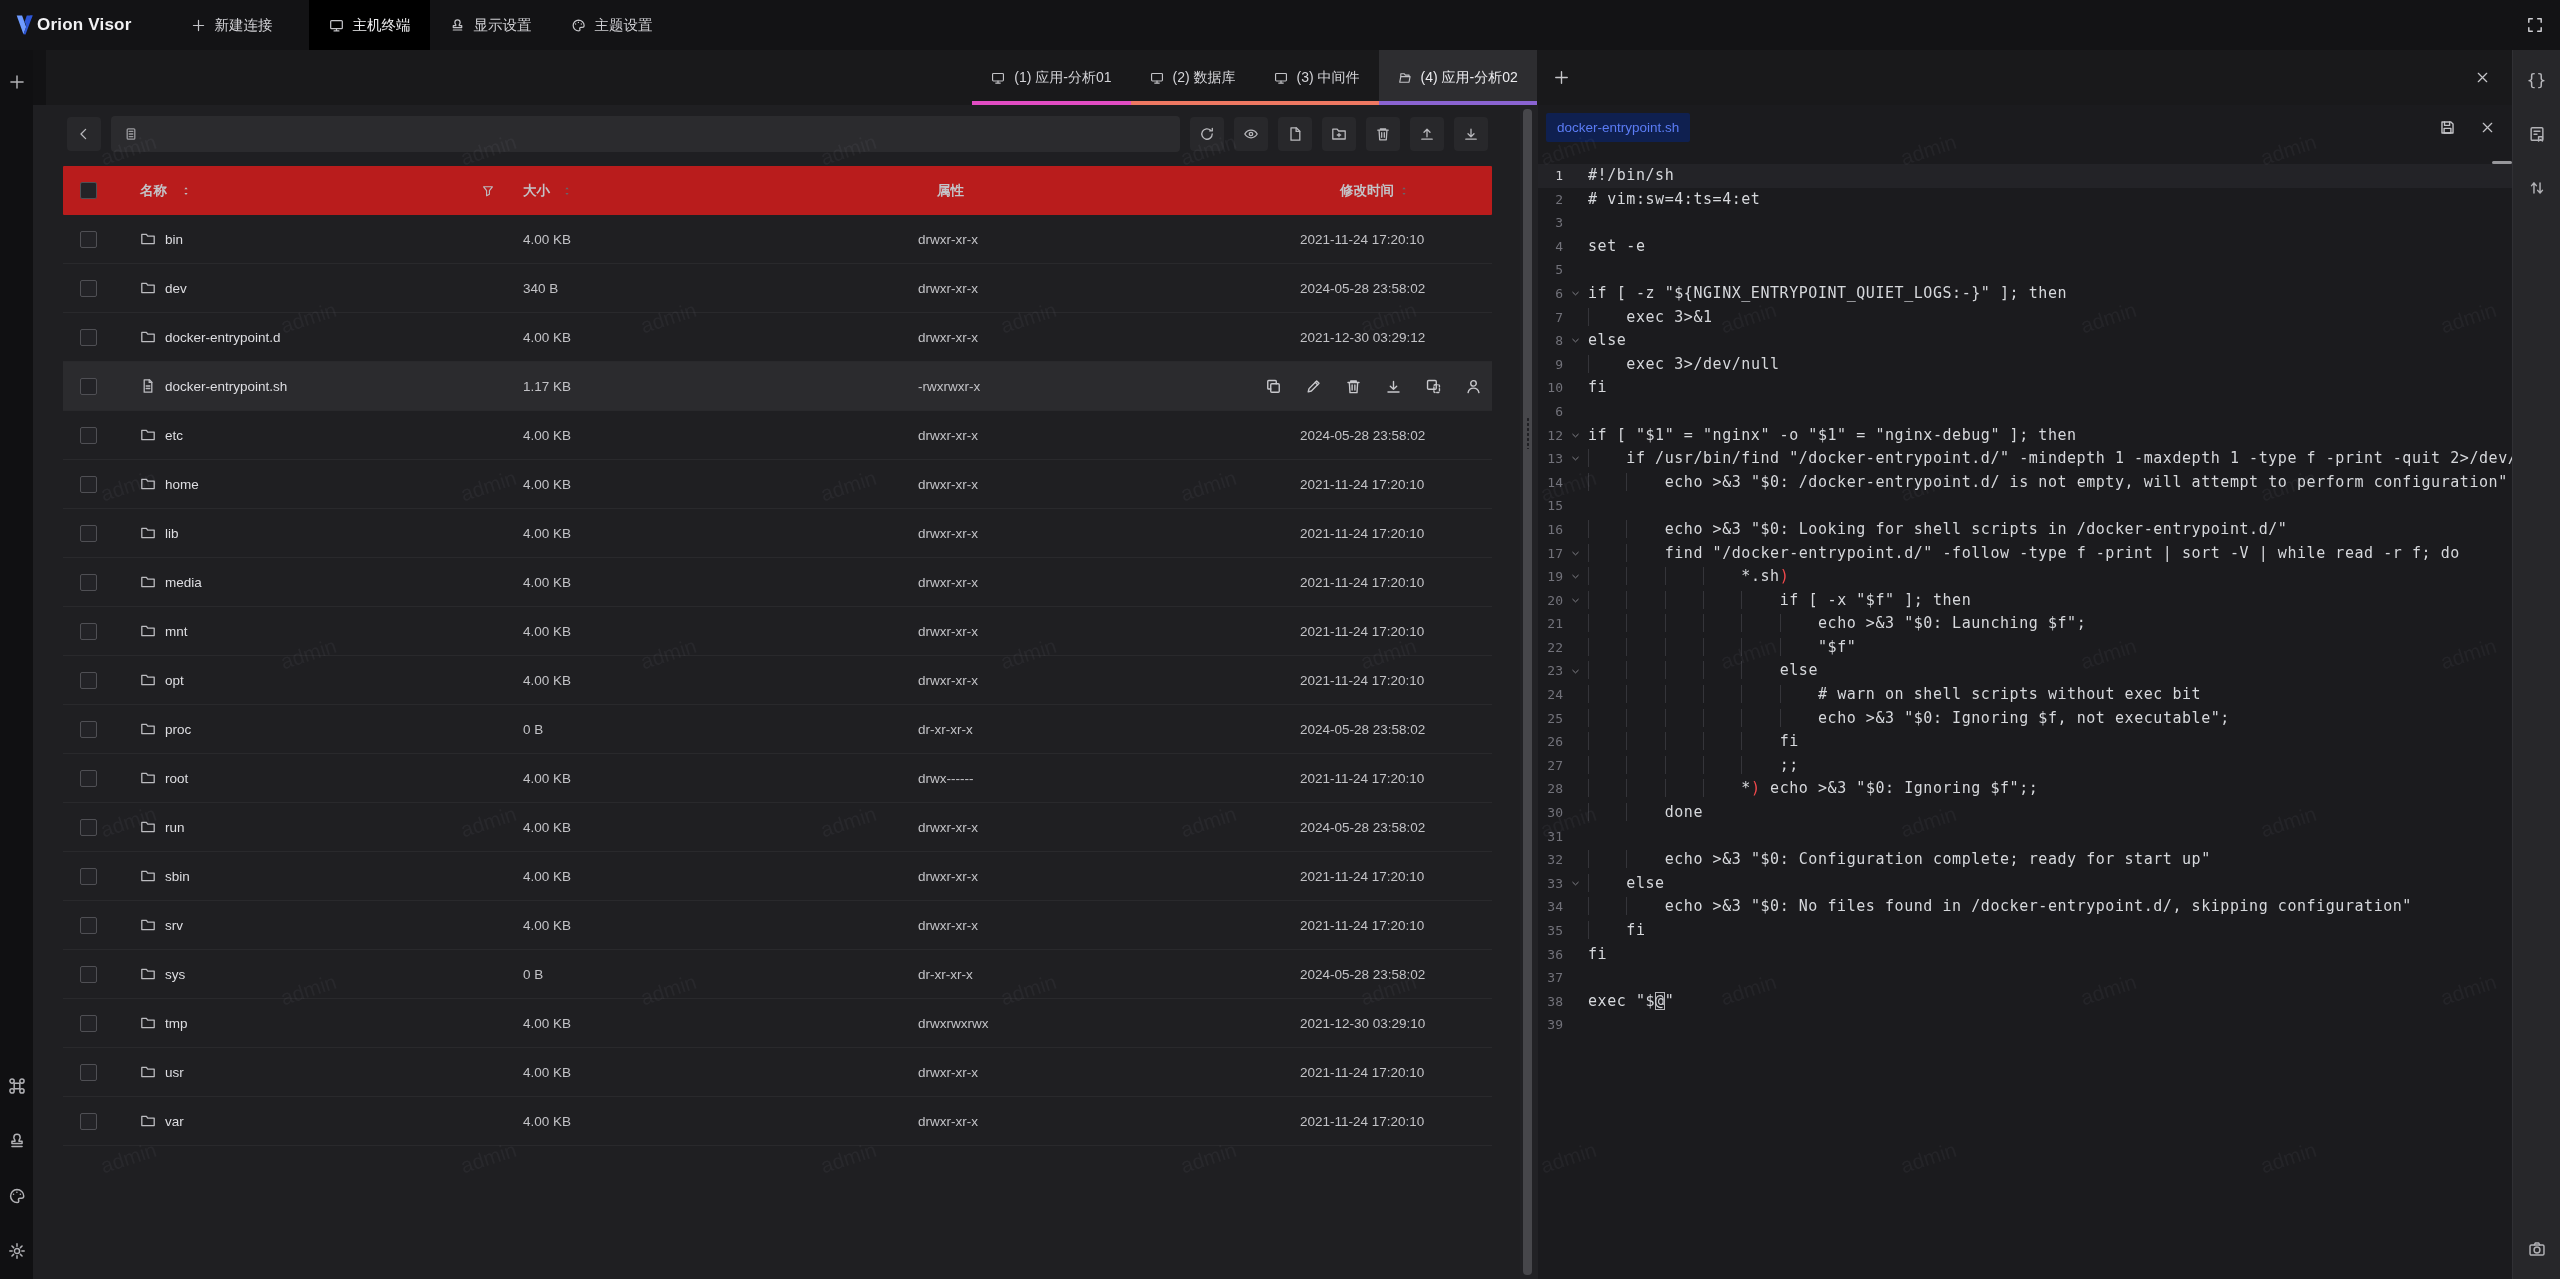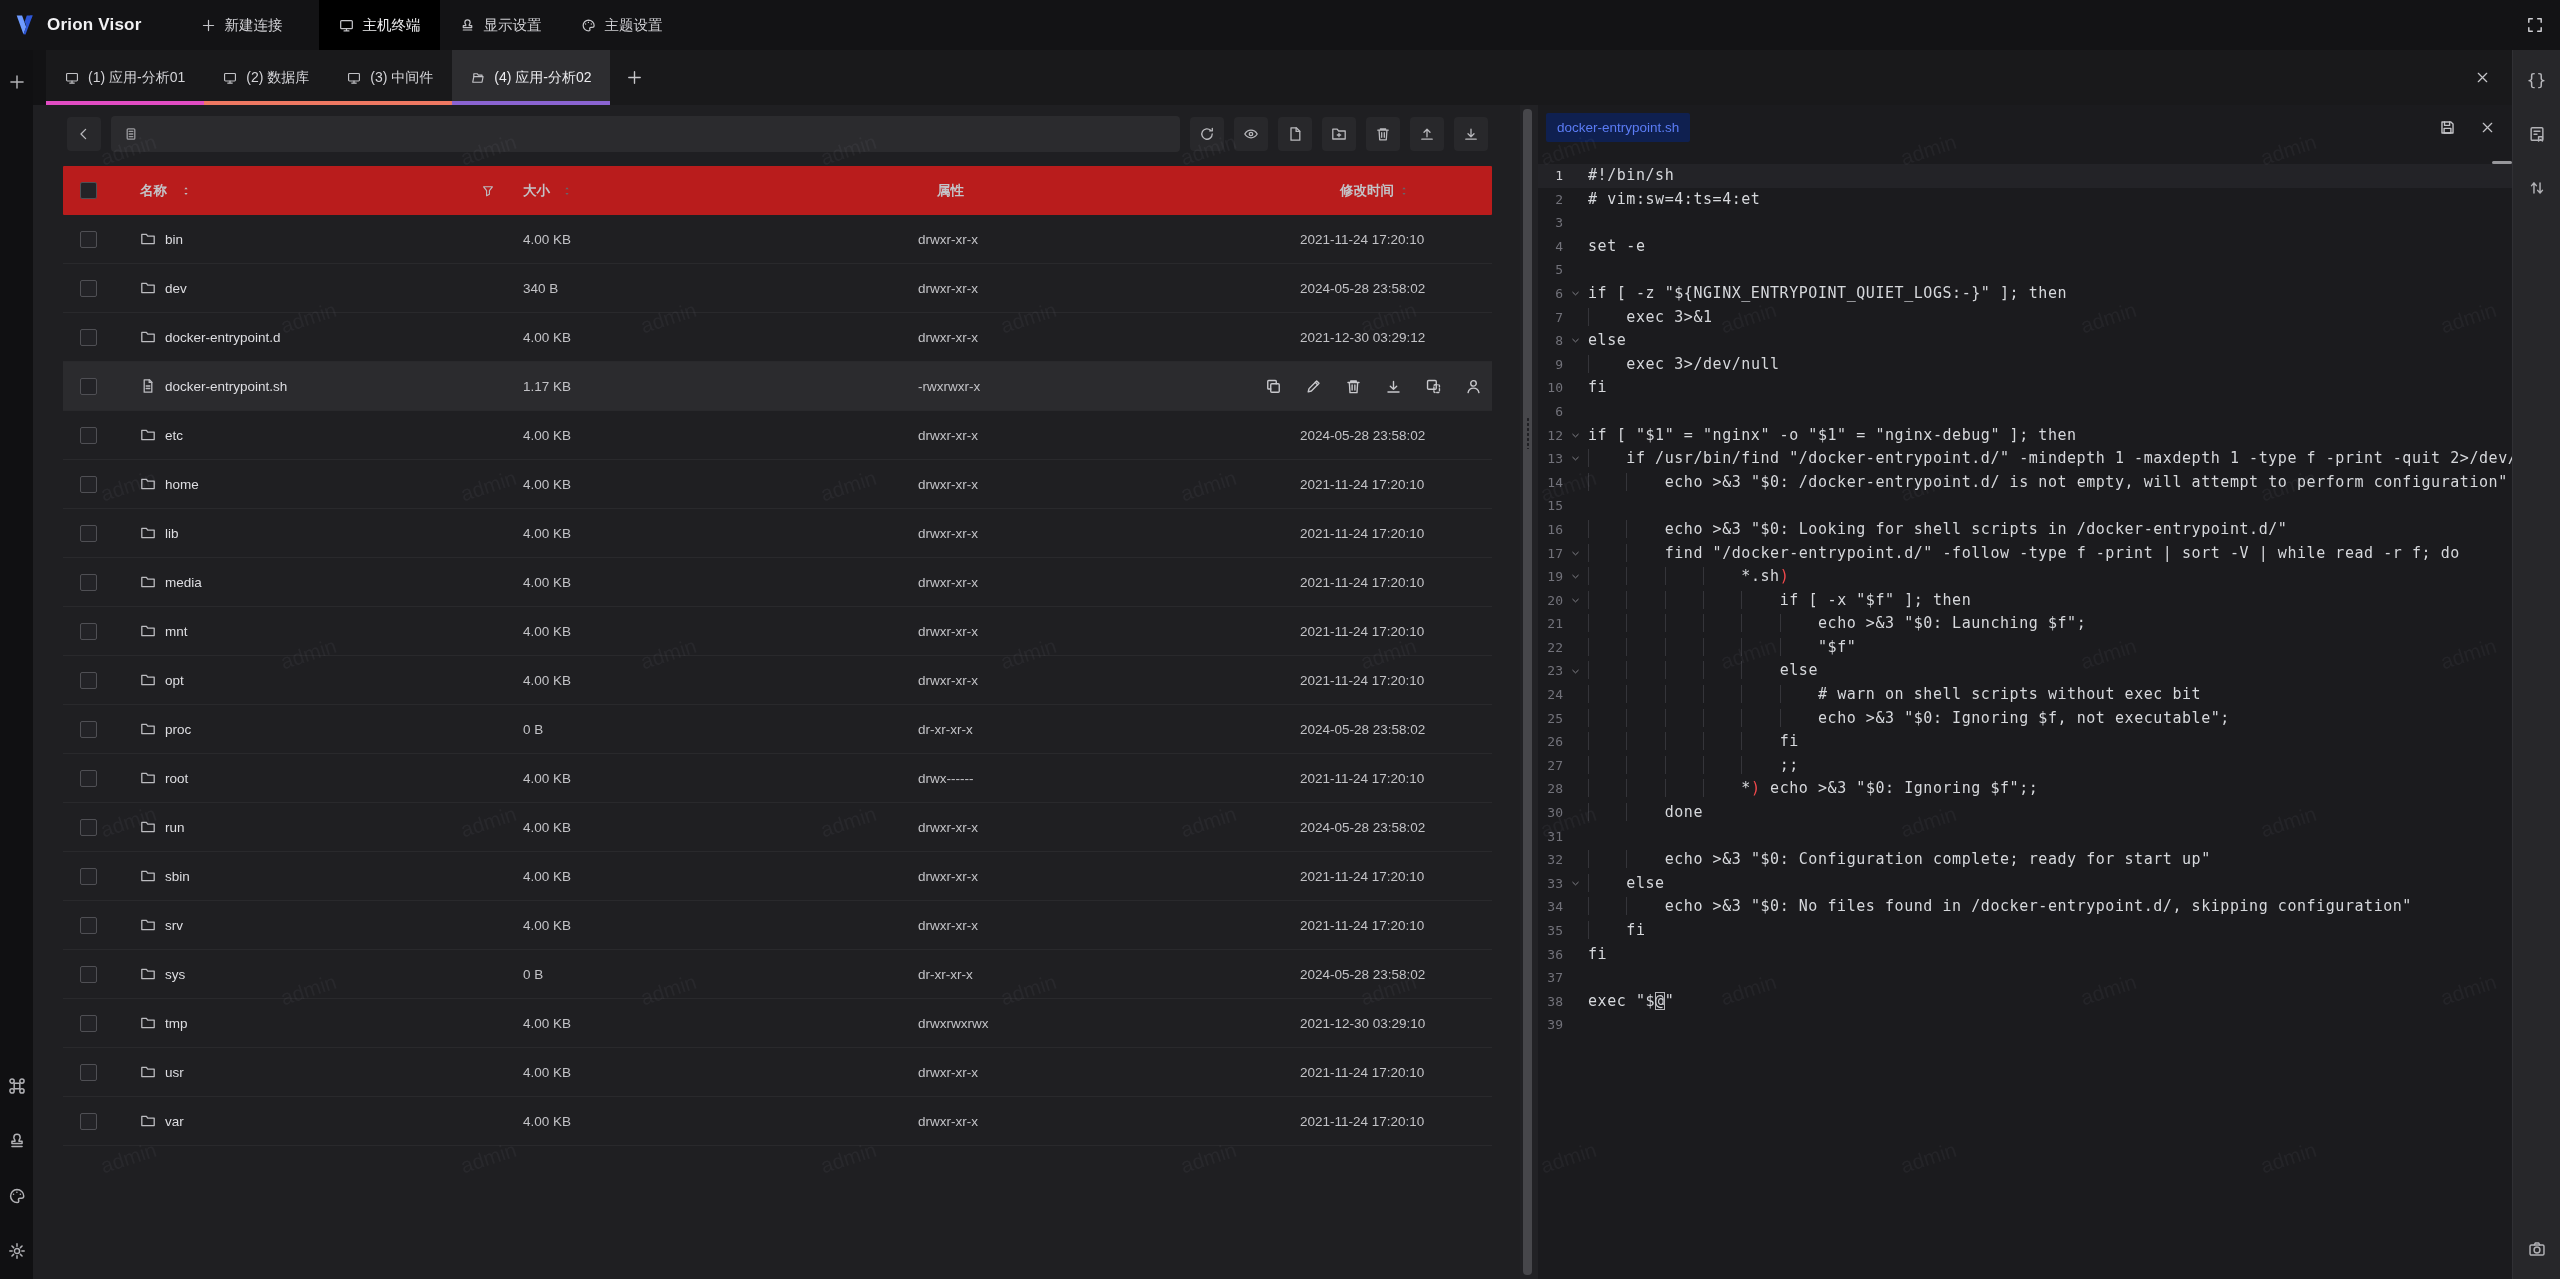--- a/index.html
+++ b/index.html
@@ -4,38 +4,38 @@
 <style>
   html,body{margin:0;padding:0;background:#121214;}
   body{width:2560px;height:1279px;position:relative;overflow:hidden;
        font-family:"Liberation Sans",sans-serif;color:#d6d6da;-webkit-font-smoothing:antialiased;}
   .icon{display:inline-flex;align-items:center;justify-content:center;line-height:0;}
   .icon svg{display:block;}
 
   
   .navbar{position:absolute;left:0;top:0;width:2560px;height:50px;background:#131315;
           display:flex;align-items:stretch;z-index:10;}
-  .brand{display:flex;align-items:center;gap:10px;padding:0 14px 0 12px;}
+  .brand{display:flex;align-items:center;padding:0 14px 0 12px;}
   .brand-title{font-size:17px;font-weight:bold;color:#f2f2f4;letter-spacing:.2px;}
   .nav-menu{display:flex;align-items:stretch;margin-left:26px;}
   .nav-item{display:flex;align-items:center;gap:8px;padding:0 20px;font-size:14.5px;color:#cfcfd3;cursor:pointer;}
   .nav-item .icon{color:#c4c4c8;}
   .nav-item.active{background:#000000;color:#f0f0f2;margin-left:17px;}
   .nav-right{margin-left:auto;display:flex;align-items:center;padding-right:16px;color:#cfcfd3;}
 
   
   .left-sidebar{position:absolute;left:0;top:50px;bottom:0;width:33px;background:#101012;
                 display:flex;flex-direction:column;align-items:center;z-index:9;}
   .ls-top{padding-top:16px;}
   .ls-bottom{margin-top:auto;display:flex;flex-direction:column;gap:23px;padding-bottom:12px;}
   .side-icon{width:32px;height:32px;display:flex;align-items:center;justify-content:center;color:#b2b2b6;cursor:pointer;}
 
   
   .tabbar{position:absolute;left:46px;top:50px;height:55px;right:48px;background:#19191b;
-          display:flex;align-items:stretch;z-index:8;}
+          display:flex;align-items:stretch;z-index:8;justify-content:center;}
   .tabs{display:flex;align-items:stretch;}
   .tab{position:relative;display:flex;align-items:center;gap:9px;padding:0 19px;font-size:14px;
        color:#d4d4d8;cursor:pointer;}
   .tab .icon{color:#c2c2c6;}
   .tab.active{background:#2d2d30;color:#ececef;}
   .tab-underline{position:absolute;left:0;right:0;bottom:0;height:4px;}
   .add-tab{display:flex;align-items:center;padding:0 16px;color:#c6c6ca;font-size:17px;cursor:pointer;}
   .tabbar-close{position:absolute;right:22px;top:0;bottom:0;display:flex;align-items:center;color:#c6c6ca;cursor:pointer;}
 
   

